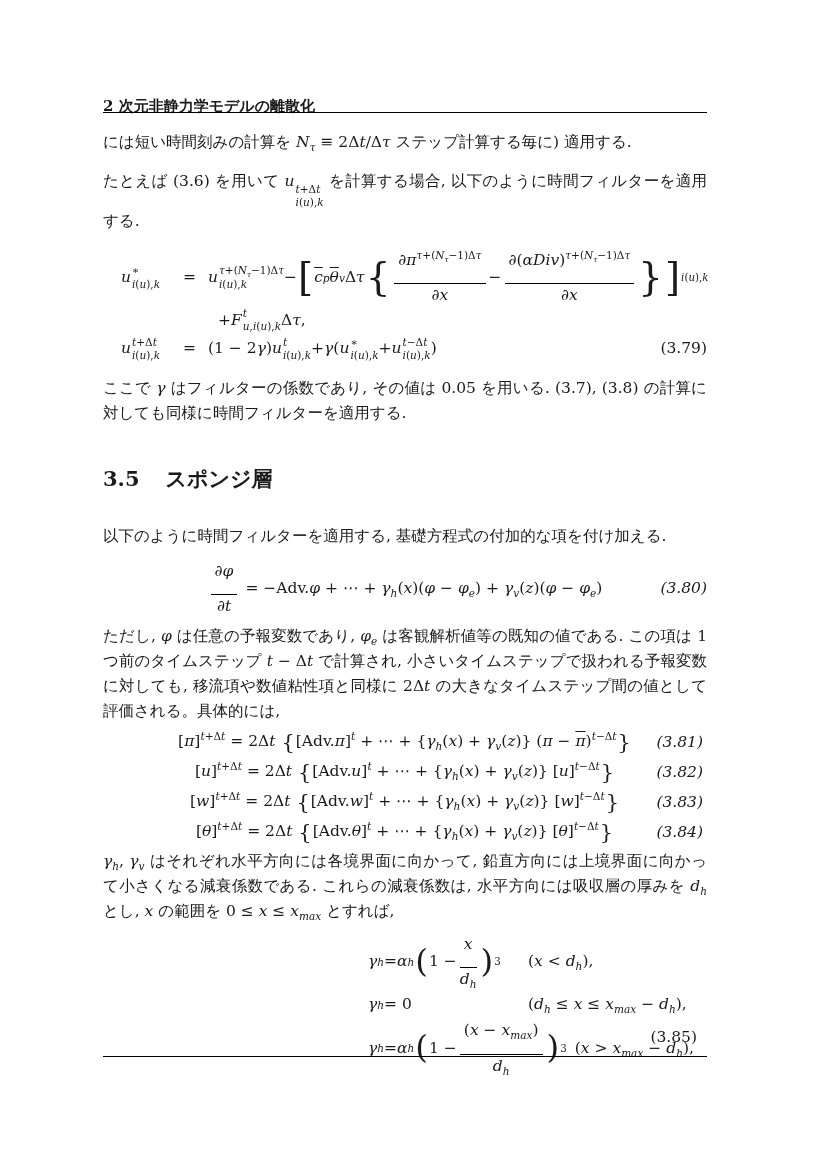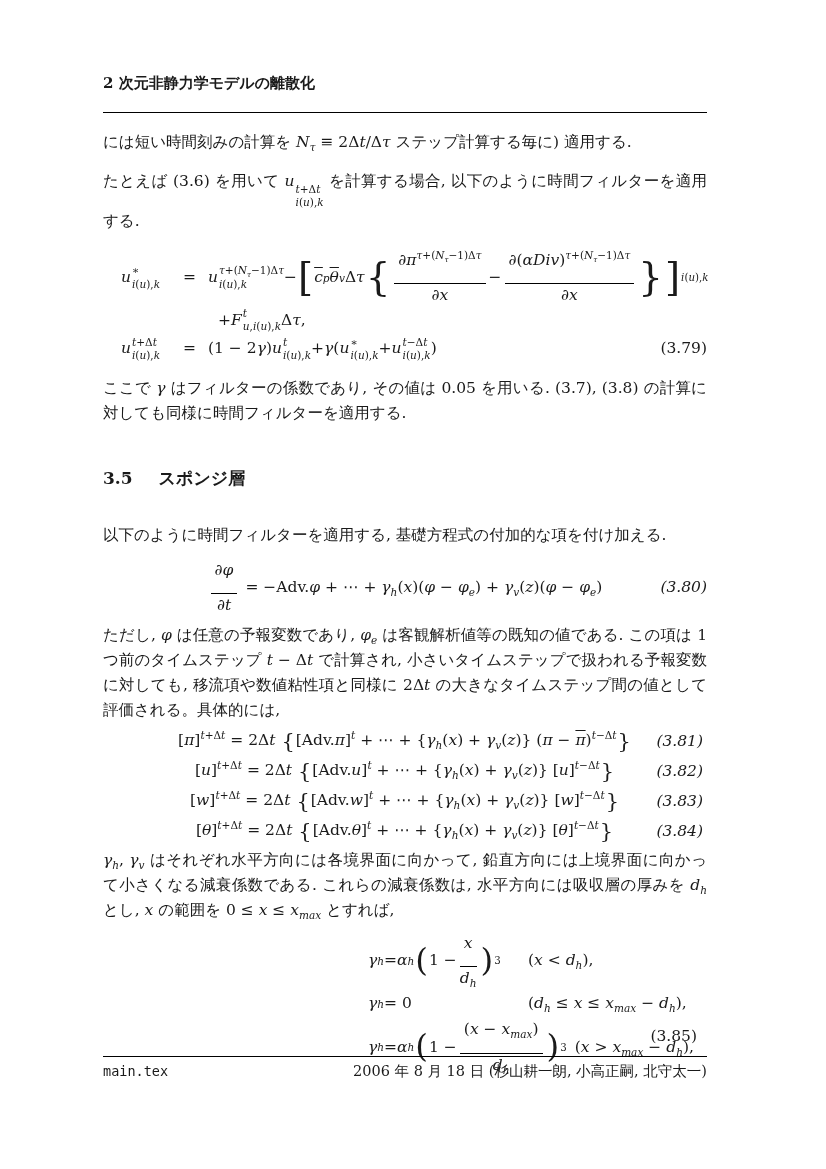--- a/index.html
+++ b/index.html
@@ -7,21 +7,21 @@
     width:826px; height:1169px;
     color:#1a1a1a;
     font-family:"DejaVu Serif","Liberation Serif",serif;
     position:relative;
     overflow:hidden;
   }
   .page { position:absolute; inset:0; background:#fff; }
 
   
   .header {
-    position:absolute; left:103px; top:74px; width:604px;
+    position:absolute; left:103px; top:97px; width:604px;
     display:flex; justify-content:space-between; align-items:baseline;
     font-weight:bold; font-size:15px; white-space:nowrap;
   }
   .h-right { display:flex; align-items:baseline; }
   .h-chapter { margin-right:14px; }
   .h-chaptitle { margin-right:30px; }
   .header-rule {
     position:absolute; left:103px; top:112px; width:604px;
     border-top:1.5px solid #000; height:0;
   }
@@ -66,21 +66,21 @@
 
   .eqline {
     position:relative; display:flex; align-items:center; justify-content:center;
     margin:5px 4px; white-space:nowrap;
   }
   .eqline .eqnum { position:absolute; right:0; top:50%; transform:translateY(-50%); margin:0;font-style:italic; }
   .eq380 { margin:12px 0 8px; }
 
   
   .section-heading {
-    margin:40px 0 32px; font-size:17px; font-weight:bold;
+    margin:40px 0 32px; font-size:21px; font-weight:bold;
     font-family:"DejaVu Sans","Liberation Sans",sans-serif;
   }
   .sec-num { font-family:"DejaVu Serif","Liberation Serif",serif; margin-right:26px; }
 
   
   .eq385 { position:relative; margin:10px 0 0; }
   .eq385 .eqrow385 { display:flex; align-items:center; padding-left:265px; margin:3px 0; white-space:nowrap; }
   .eq385 .formula { min-width:152px; display:inline-flex; align-items:center; }
   .eq385 .cond { margin-left:8px; }
   .eq385 .eqnum { position:absolute; right:0; bottom:16px; margin:10px; }
@@ -222,18 +222,14 @@
               <span class="den"><i>d</i><sub><i>h</i></sub></span>
             </span><span class="bigp">)</span><span class="pow">3</span></span>
         <span class="cond">(<i>x</i> &gt; <i>x</i><sub><i>max</i></sub> − <i>d</i><sub><i>h</i></sub>),</span>
       </div>
       <span class="eqnum">(3.85)</span>
     </div>
 
   </div>
 
   <div class="footer-rule"></div>
-  <div class="footer">
-    <span class="f-left">main.tex</span>
-    <span class="f-right">2006 年 8 月 18 日 (杉山耕一朗, 小高正嗣, 北守太一)</span>
-  </div>
 
 </div>
 
 </body></html>

